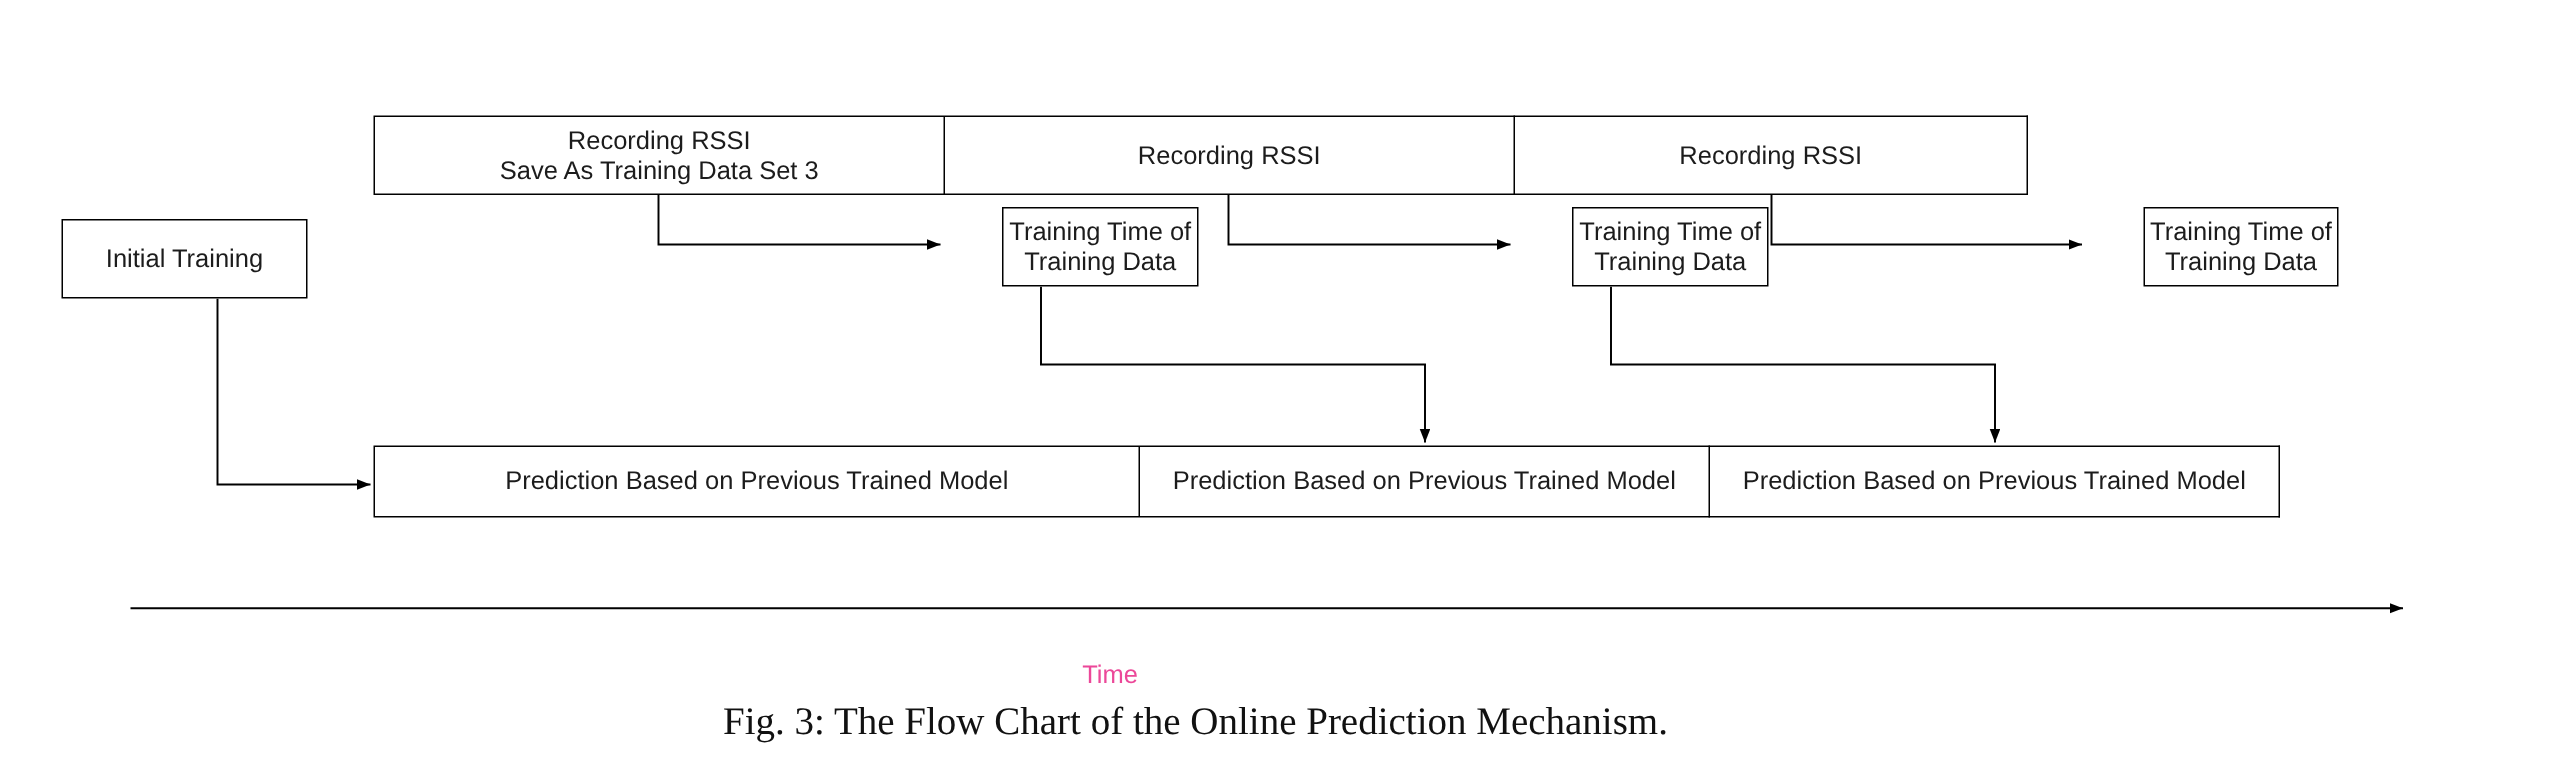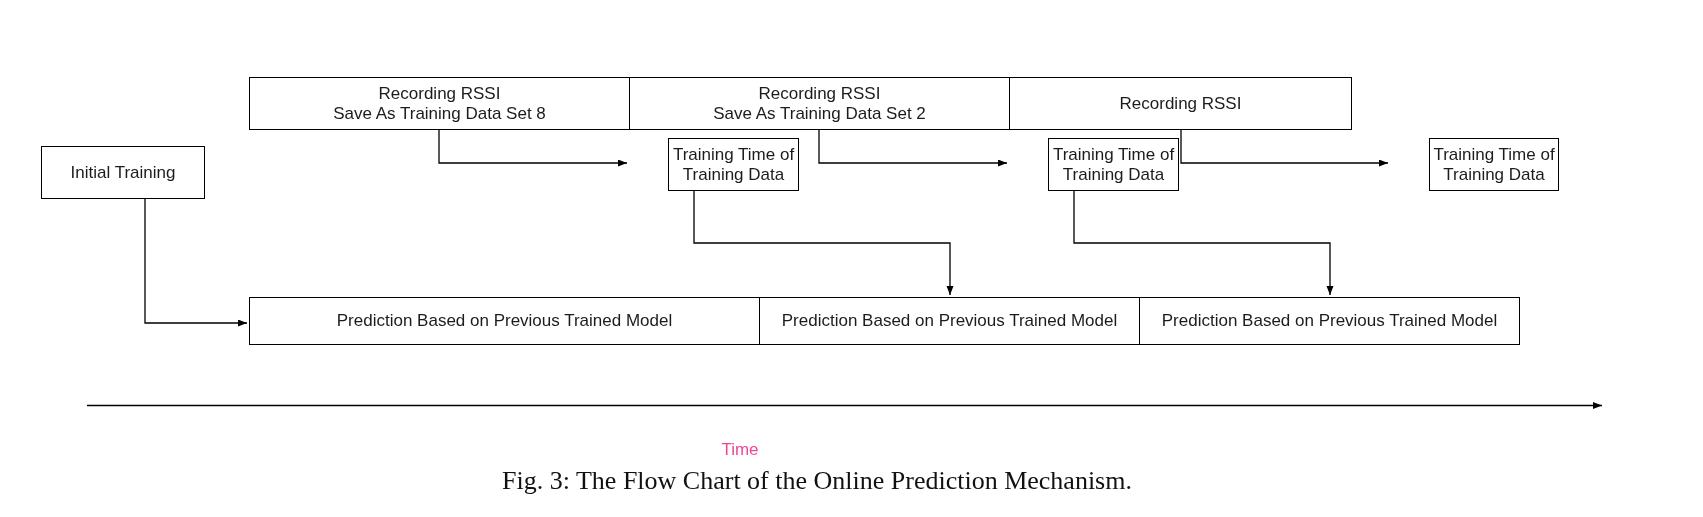--- a/index.html
+++ b/index.html
@@ -64,21 +64,21 @@
     position: absolute;
     left: 740px;
     top: 428px;
     transform: translateX(-50%);
     font-size: 17px;
     color: #ec4899;
     margin-top: 12px;
   }
   #caption {
     position: absolute;
-    left: 817px;
+    left: 797px;
     top: 466px;
     transform: translateX(-50%);
     font-family: "Liberation Serif", serif;
     font-size: 26px;
     color: #111111;
     white-space: nowrap;
   }
 </style>
 </head>
 <body>
@@ -99,25 +99,24 @@
     <path d="M145 199 L145 323 L247 323" fill="none" stroke="#000" stroke-width="1.3" marker-end="url(#arrow)"></path>
 
     <path d="M694 191 L694 243 L950 243 L950 295" fill="none" stroke="#000" stroke-width="1.3" marker-end="url(#arrow)"></path>
     <path d="M1074 191 L1074 243 L1330 243 L1330 295" fill="none" stroke="#000" stroke-width="1.3" marker-end="url(#arrow)"></path>
 
     <path d="M87 405.5 L1602 405.5" fill="none" stroke="#000" stroke-width="1.4" marker-end="url(#arrow)"></path>
   </svg>
 
   <div class="node rec" id="rec1">
     <span>Recording RSSI</span>
-    <span>Save As Training Data Set 8</span>
+    <span>Save As Training Data Set 3</span>
   </div>
   <div class="node rec no-left" id="rec2">
     <span>Recording RSSI</span>
-    <span>Save As Training Data Set 2</span>
   </div>
   <div class="node rec no-left" id="rec3">
     <span>Recording RSSI</span>
   </div>
 
   <div class="node" id="init">
     <span>Initial Training</span>
   </div>
 
   <div class="node tt" id="tt1">

